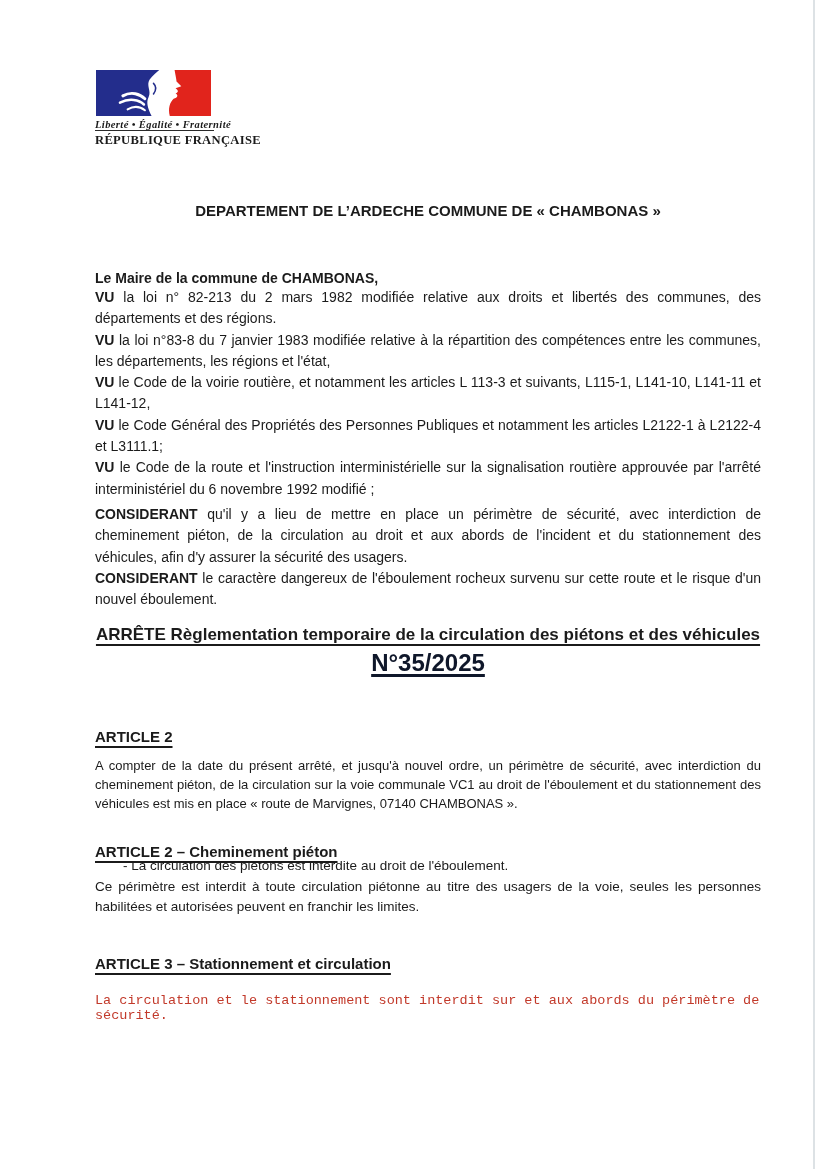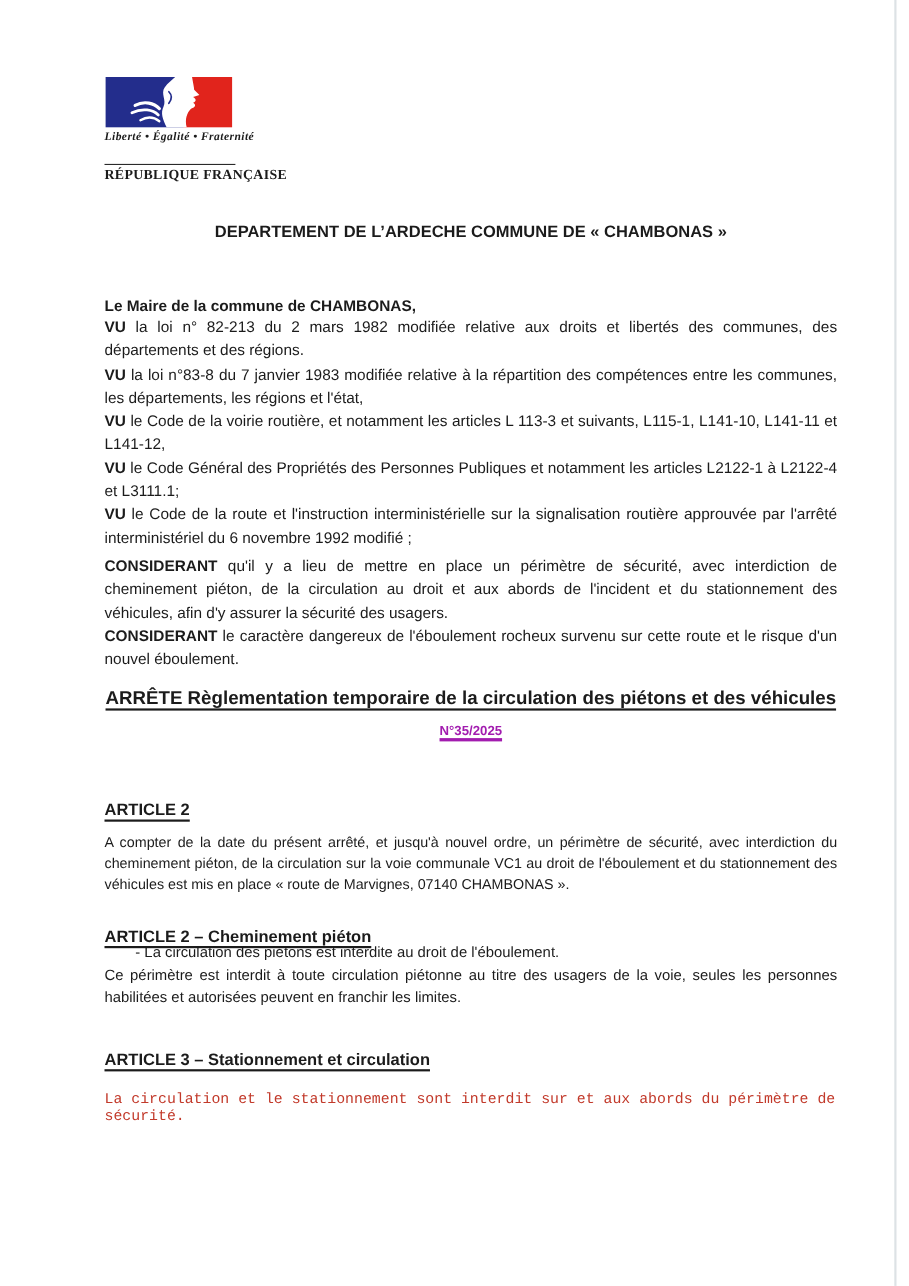--- a/index.html
+++ b/index.html
@@ -18,21 +18,21 @@
   }
   .abs{position:absolute;left:95px;width:666px;}
 
   
   .logo-block{top:70px;width:130px;}
   .logo-flag{display:block;width:117px;height:46px;}
   .logo-motto{
     font-family:"Liberation Serif", serif;
     font-style:italic;font-weight:bold;
     font-size:10.5px;letter-spacing:.4px;
-    margin-top:3px;padding-bottom:19px;
+    margin-top:3px;padding-bottom:0;
     border-bottom:1px solid #2a2a2a;
     width:119px;white-space:nowrap;
   }
   .logo-republic{
     font-family:"Liberation Serif", serif;
     font-weight:bold;font-size:12.6px;letter-spacing:.3px;
     margin-top:2px;white-space:nowrap;text-align:right;
   }
 
   
@@ -51,21 +51,21 @@
   #vu{top:287px;}
   #considerant{top:504px;}
 
   
   .decree{top:621px;left:88px;width:680px;text-align:center;line-height:28px;}
   .decree .d-black{
     font-size:17px;font-weight:bold;color:#1b1b1b;
     text-decoration:underline;text-decoration-thickness:2px;text-underline-offset:4px;
   }
   .decree .d-red{
-    font-size:12px;font-weight:bold;color:#a21caf;
+    font-size:24px;font-weight:bold;color:#0f172a;
     text-decoration:underline;text-decoration-thickness:2.5px;text-underline-offset:3px;
   }
 
   
   .article-head{
     font-size:15px;font-weight:bold;
     text-decoration:underline;text-decoration-thickness:1.8px;text-underline-offset:4px;
   }
   #art1-head{top:713px;}
   #art1-body{top:743px;font-size:13px;line-height:19px;text-align:justify;}

